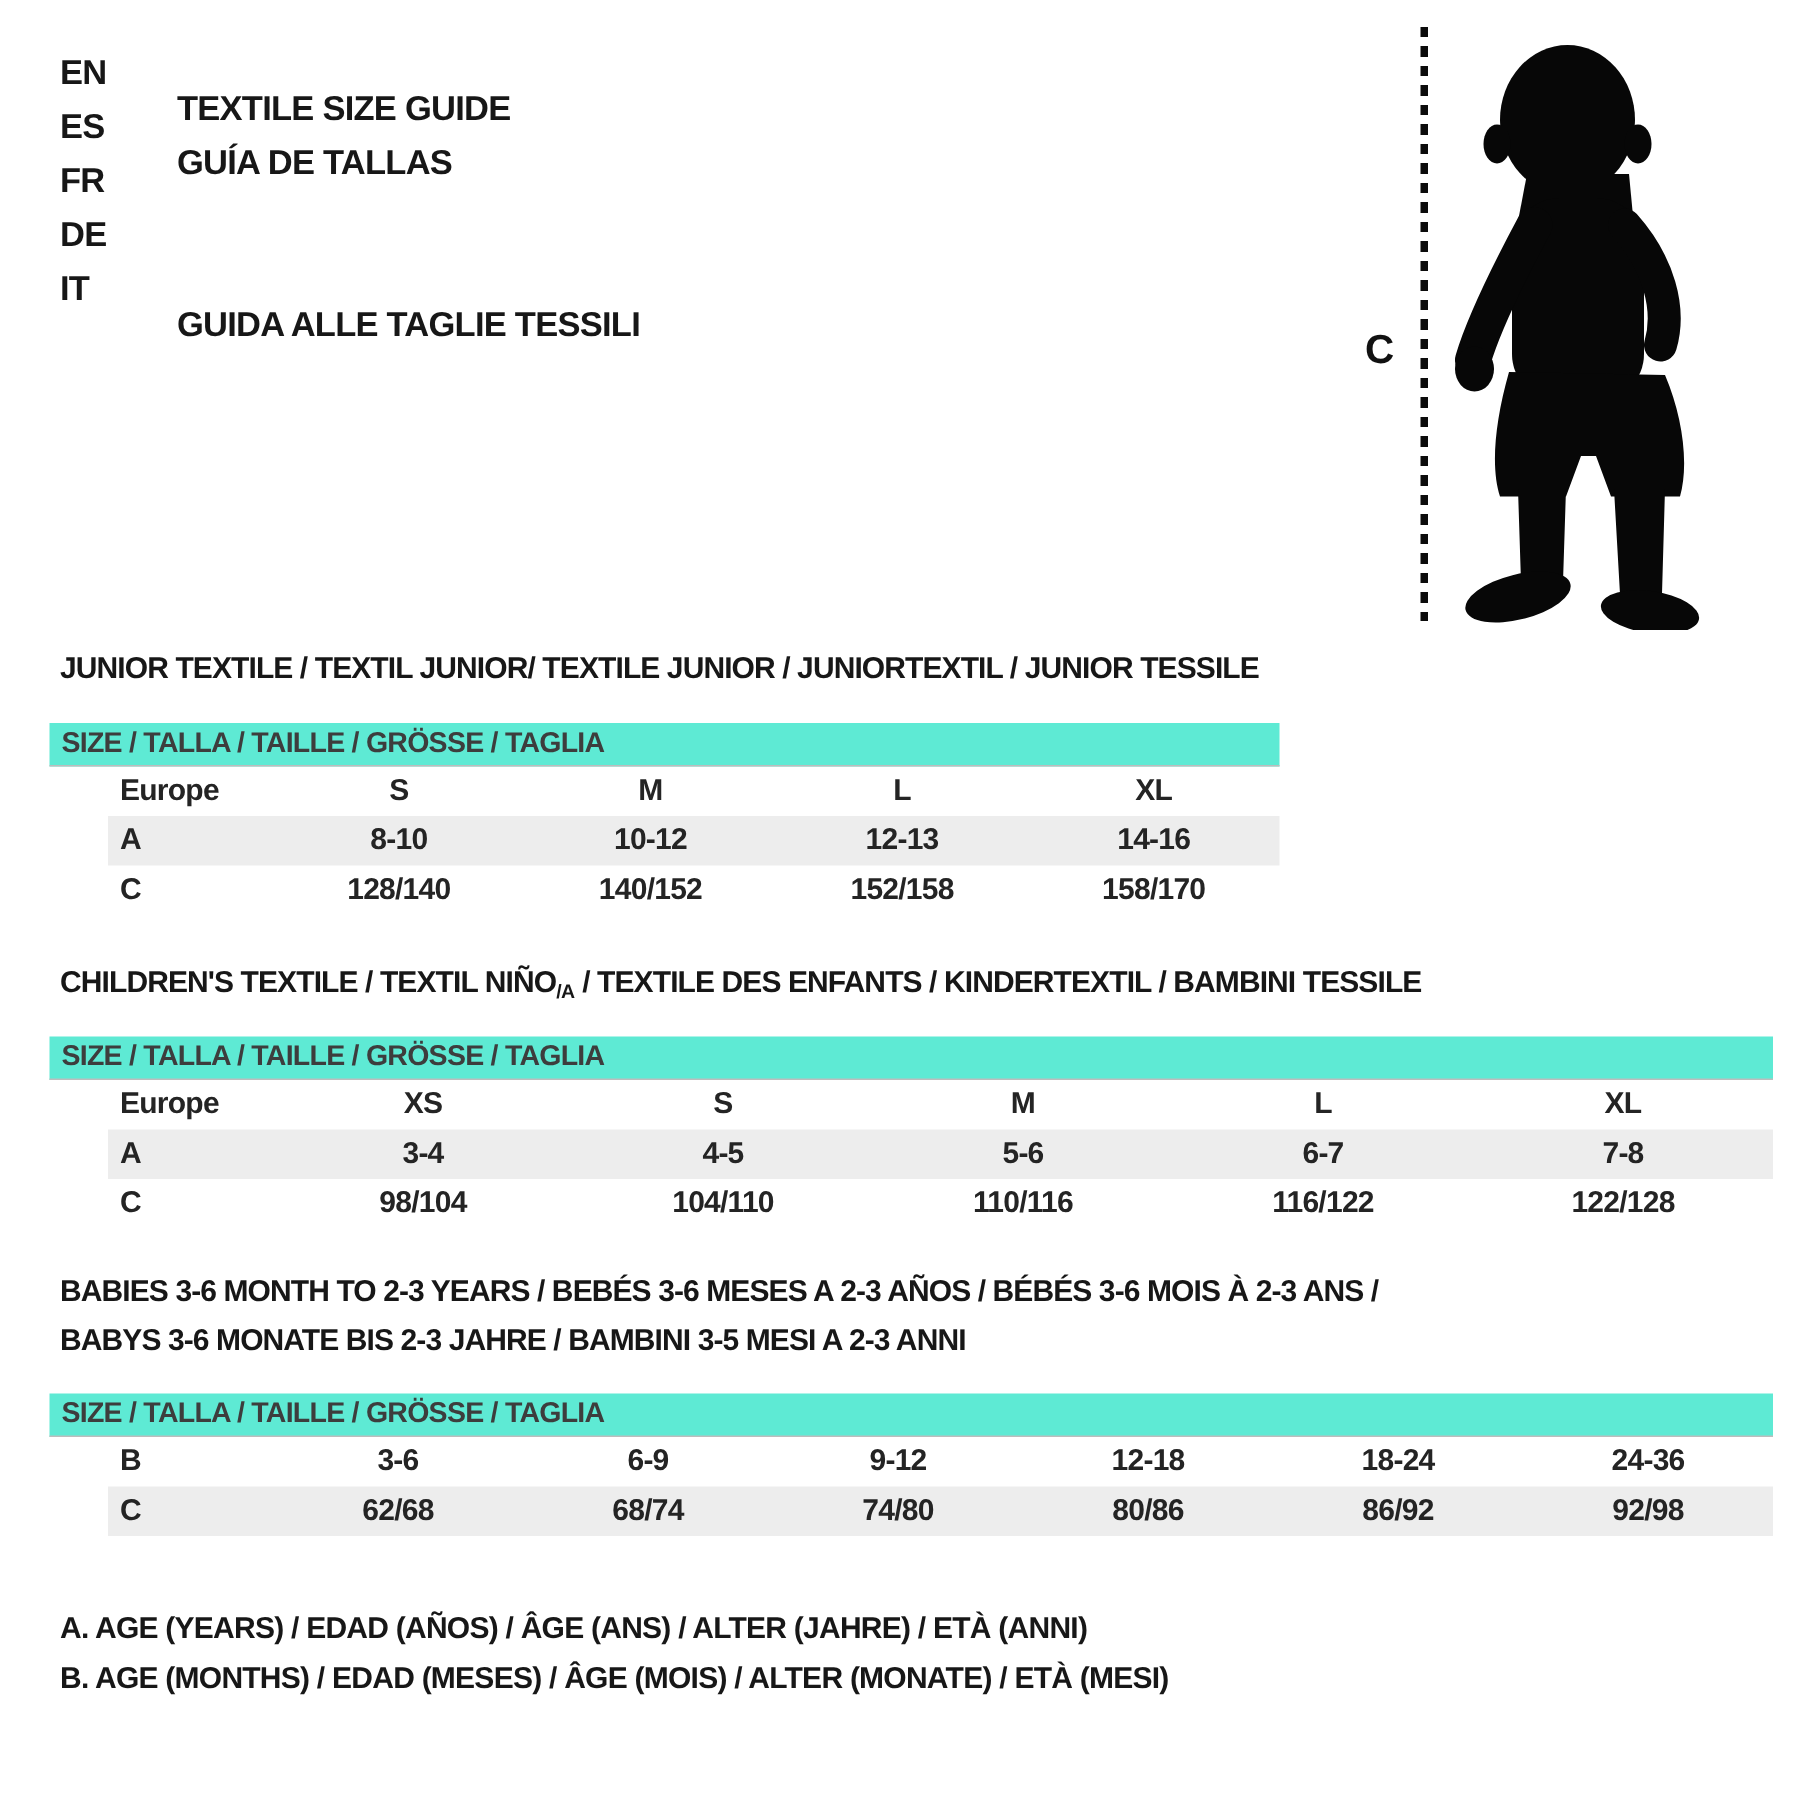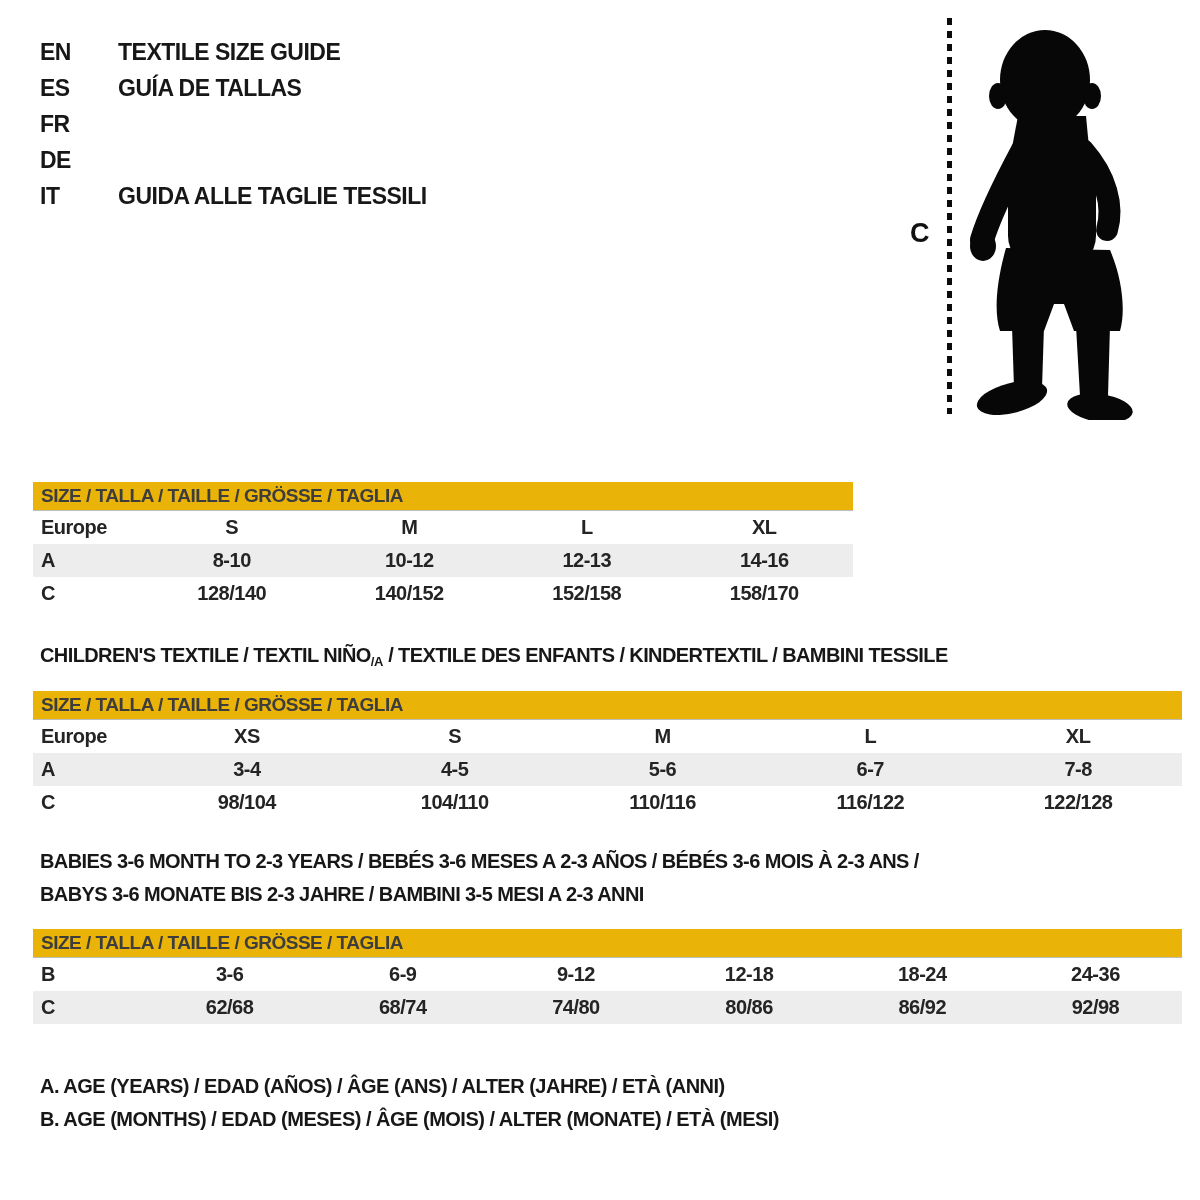--- a/index.html
+++ b/index.html
@@ -3,21 +3,21 @@
 <meta charset="utf-8">
 <style>
   html,body{margin:0;padding:0;background:#fff;}
   .page{
     position:relative;width:1200px;height:1200px;background:#fff;overflow:hidden;
     font-family:"Liberation Sans","DejaVu Sans",sans-serif;color:#1e1e1e;
     font-weight:700;letter-spacing:-0.5px;
   }
   
   .langs{position:absolute;left:40px;top:30px;}
-  .lang-row{display:flex;height:36px;align-items:flex-end;}
+  .lang-row{display:flex;height:36px;align-items:center;}
   .lang-code{width:78px;font-size:23px;color:#171717;}
   .lang-label{font-size:23px;color:#171717;margin-top:48px;}
   
   .dash-line{
     position:absolute;left:947px;top:18px;width:5px;height:396px;
     background:repeating-linear-gradient(to bottom,#0b0b0b 0px,#0b0b0b 7px,transparent 7px,transparent 13px);
   }
   .fig-c{position:absolute;left:910px;top:218px;font-size:27px;color:#111;}
   .baby-svg{position:absolute;left:968px;top:28px;}
   
@@ -26,24 +26,24 @@
   .t-children-title{top:644px;}
   .t-babies-title1{top:850px;}
   .t-babies-title2{top:883px;}
   .subsmall{font-size:13px;vertical-align:-4px;letter-spacing:-0.3px;}
   
   .stable{position:absolute;left:33px;}
   .t-junior{top:482px;width:820px;}
   .t-children{top:691px;width:1149px;}
   .t-babies{top:929px;width:1149px;}
   .t-header{
-    height:29px;background:#eab308;color:#3d3d3d;font-size:19px;
+    height:29px;background:#5eead4;color:#3d3d3d;font-size:19px;
     display:flex;align-items:center;padding-left:8px;border-bottom:1px solid #bdbdbd;box-sizing:border-box;
   }
-  .t-row{display:flex;height:33px;align-items:center;font-size:20px;color:#242424;}
+  .t-row{display:flex;height:33px;align-items:center;font-size:20px;color:#242424;margin-left:39px;}
   .t-row.shade{background:#ededed;}
   .t-label{flex:0 0 102px;padding-left:8px;text-align:left;}
   .t-cell{flex:1;text-align:center;}
   
   .legend{position:absolute;left:40px;top:1070px;}
   .legend-line{height:33px;display:flex;align-items:center;font-size:20px;color:#171717;white-space:nowrap;}
 </style>
 </head>
 <body>
 
@@ -83,20 +83,21 @@
       <ellipse cx="15" cy="218" rx="13" ry="15"></ellipse>
       <path d="M115,122 C138,148 146,178 139,202" stroke="#070707" stroke-width="22" stroke-linecap="round" fill="none"></path>
       <path d="M38,220 C28,255 26,285 32,303 L76,303 L86,276 L96,276 L106,303 L152,303 C158,282 154,250 142,222 Z"></path>
       <path d="M44,298 L76,298 L74,360 C74,372 46,372 46,360 Z"></path>
       <path d="M108,298 L142,298 L140,368 C140,380 112,380 112,368 Z"></path>
       <ellipse cx="44" cy="370" rx="36" ry="15" transform="rotate(-14 44 370)"></ellipse>
       <ellipse cx="132" cy="380" rx="33" ry="14" transform="rotate(8 132 380)"></ellipse>
     </g>
   </svg>
 
+  <div class="sec-title t-junior-title">JUNIOR TEXTILE / TEXTIL JUNIOR/ TEXTILE JUNIOR / JUNIORTEXTIL / JUNIOR TESSILE</div>
   <div class="stable t-junior">
     <div class="t-header">SIZE / TALLA / TAILLE / GRÖSSE / TAGLIA</div>
     <div class="t-row">
       <span class="t-label">Europe</span>
       <span class="t-cell">S</span>
       <span class="t-cell">M</span>
       <span class="t-cell">L</span>
       <span class="t-cell">XL</span>
     </div>
     <div class="t-row shade">

